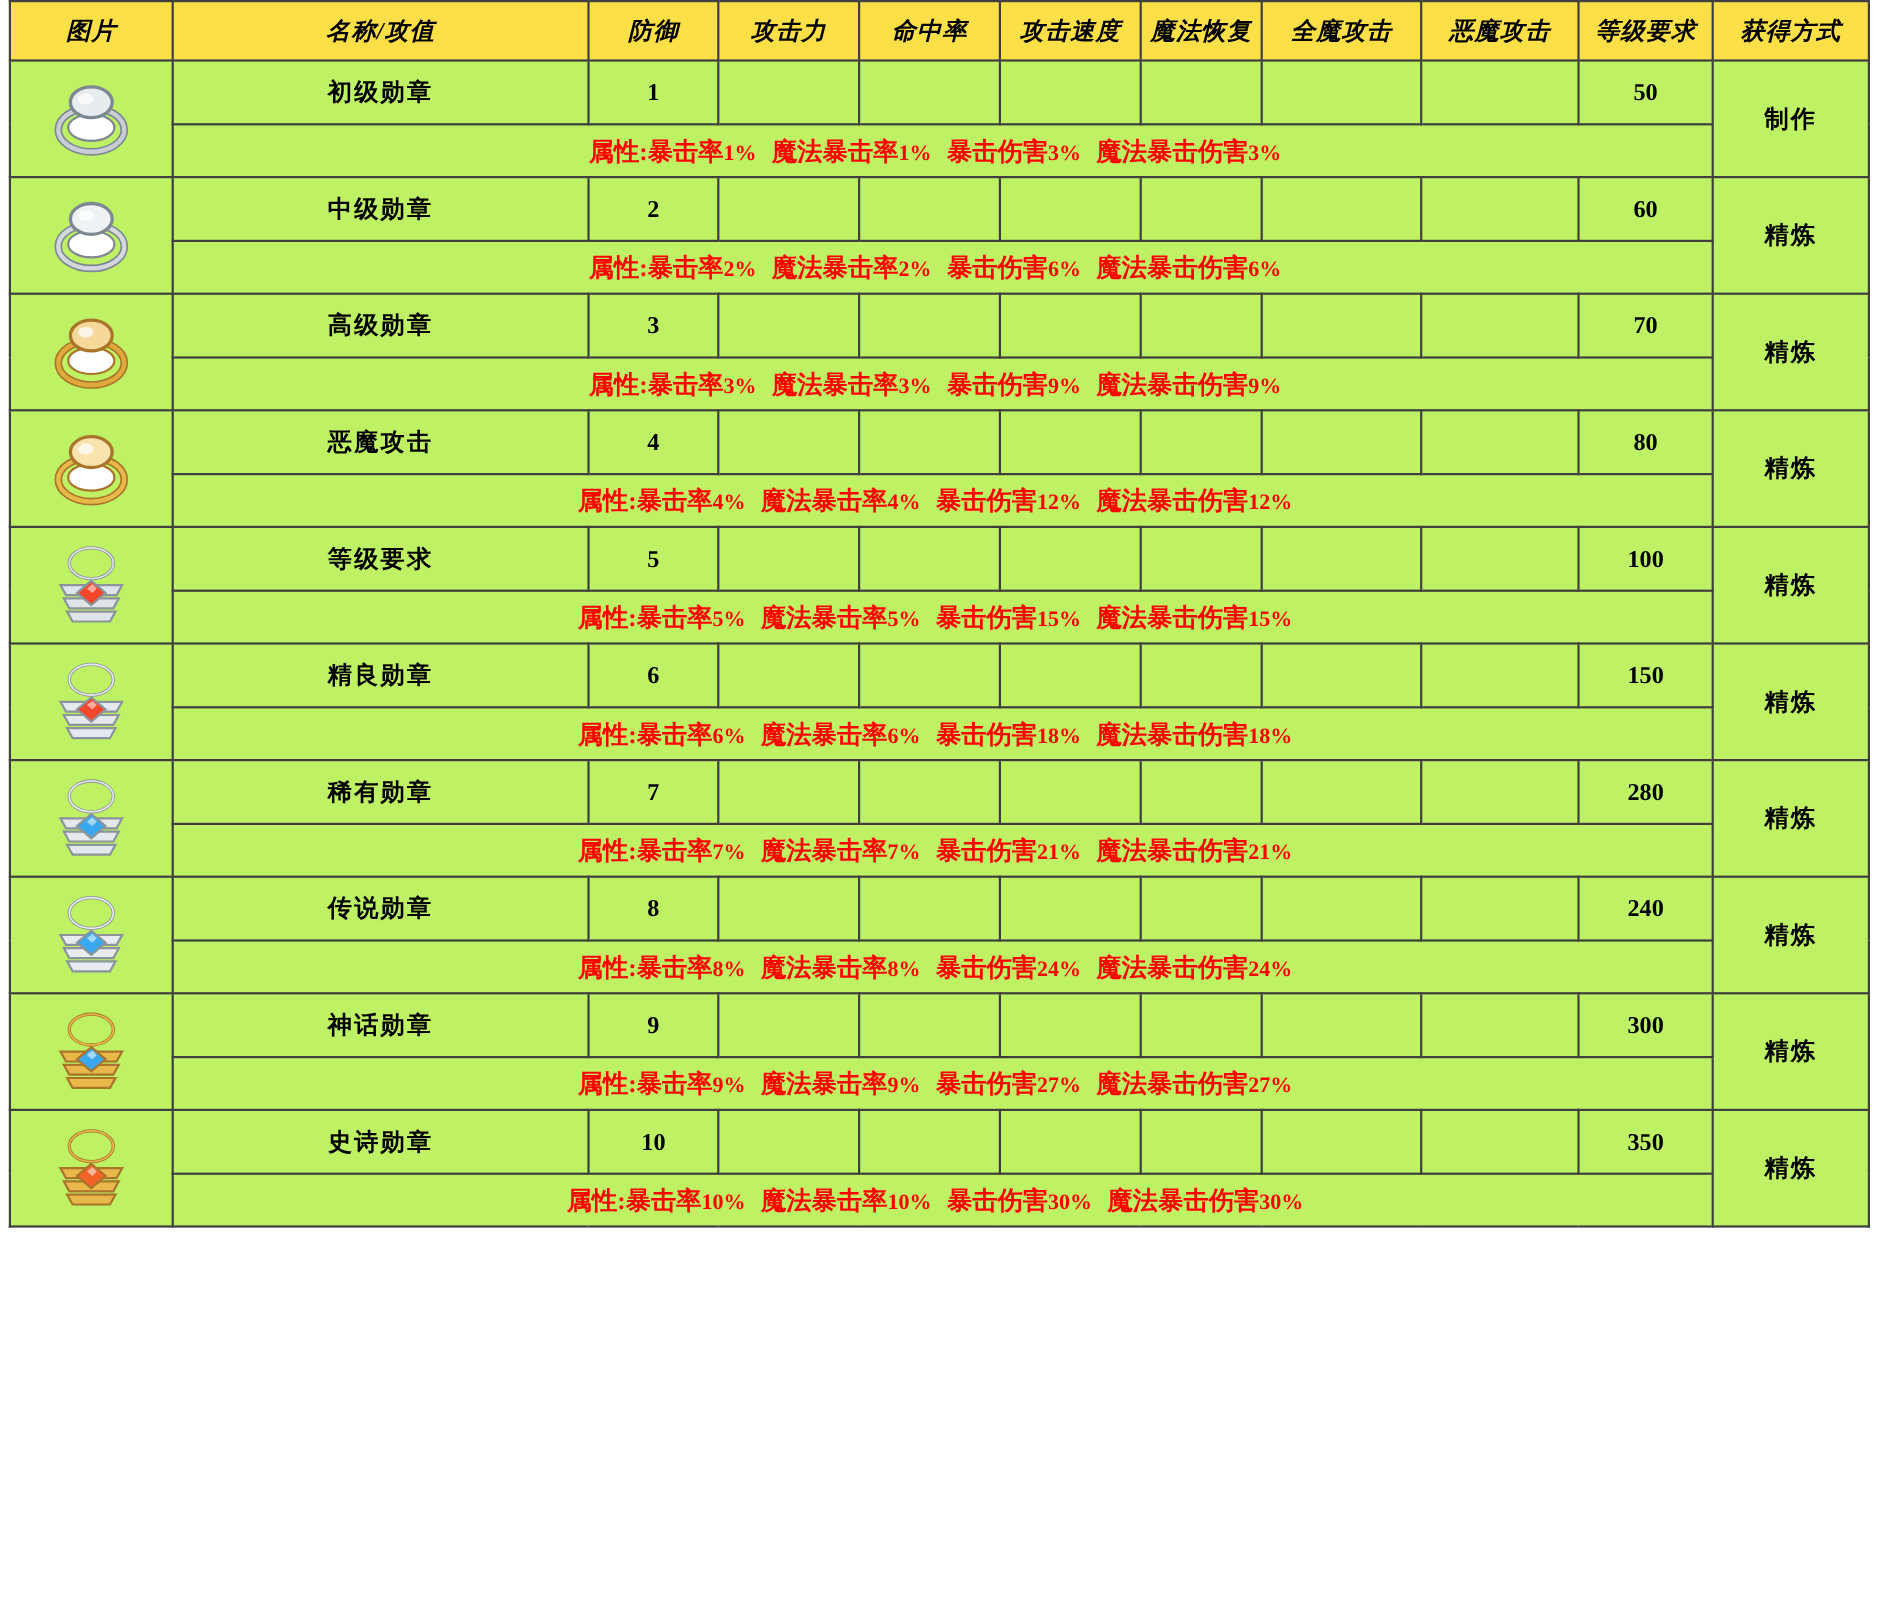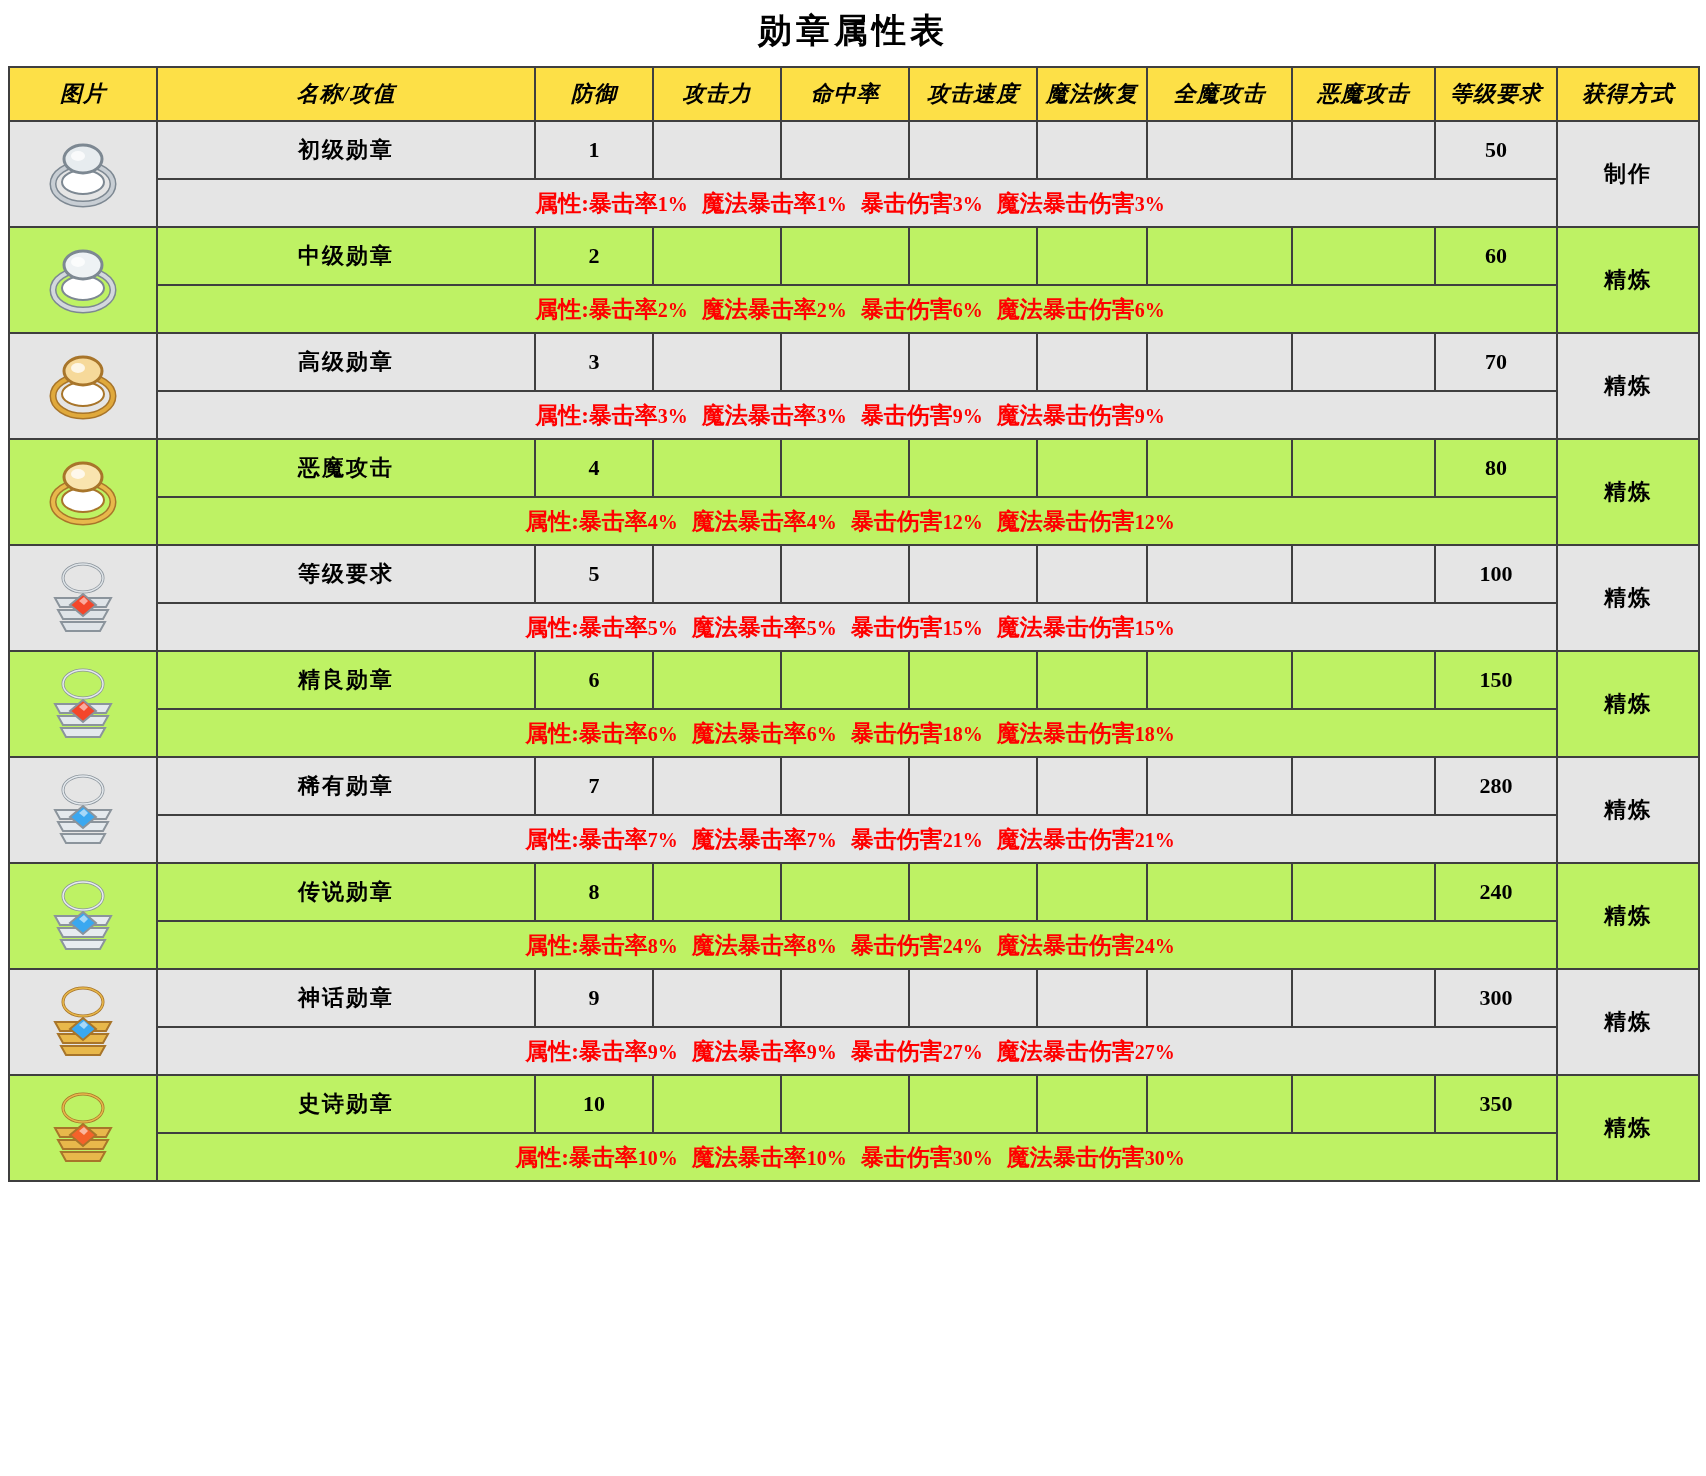--- a/index.html
+++ b/index.html
@@ -53,21 +53,21 @@
   col.c-def    { width: 118px; }
   col.c-atk    { width: 128px; }
   col.c-hit    { width: 128px; }
   col.c-spd    { width: 128px; }
   col.c-mp     { width: 110px; }
   col.c-allm   { width: 145px; }
   col.c-dem    { width: 143px; }
   col.c-lv     { width: 122px; }
   col.c-get    { width: 142px; }
 
-  tr.band-alt td { background: #e5e5e5; }
+  tr.band-alt td { background: #bef264; }
   tr.band-plain td { background: #bef264; }
 
   .cell-img {
     height: 104px;
   }
   .cell-name { font-size: 24px; letter-spacing: 2px; }
   .cell-num  { font-size: 22px; font-weight: normal; }
   .cell-get  { font-size: 24px; letter-spacing: 2px; margin-top: 36px; }
 
   td.attr-cell {
@@ -95,21 +95,20 @@
     align-items: center;
     justify-content: center;
   }
   svg.medal-svg { display: block; }
 </style>
 </head>
 <body>
 
 <div class="sheet">
 
-  <div class="title">勋章属性表</div>
 
   <table class="medal">
     <colgroup>
       <col class="c-img">
         <col class="c-name">
         <col class="c-def">
         <col class="c-atk">
       <col class="c-hit">
         <col class="c-spd">
         <col class="c-mp">

